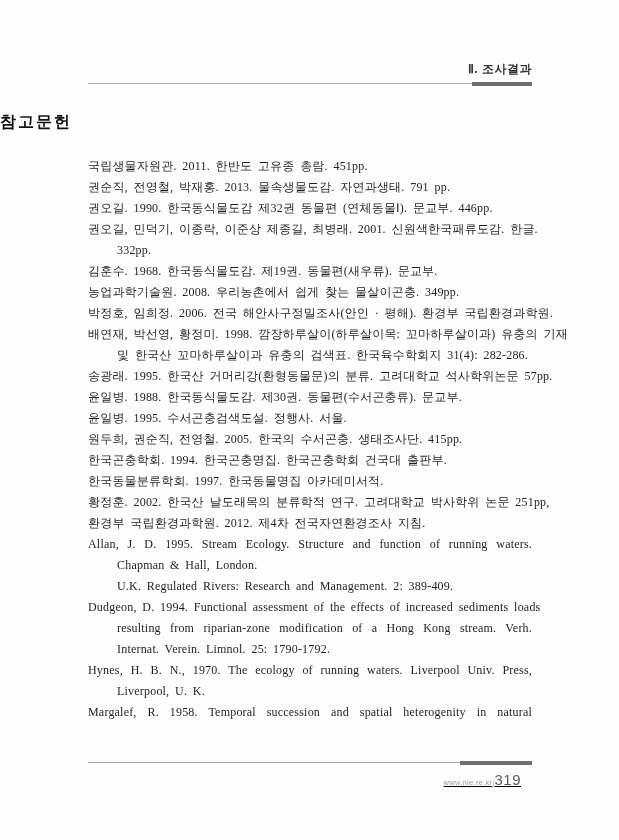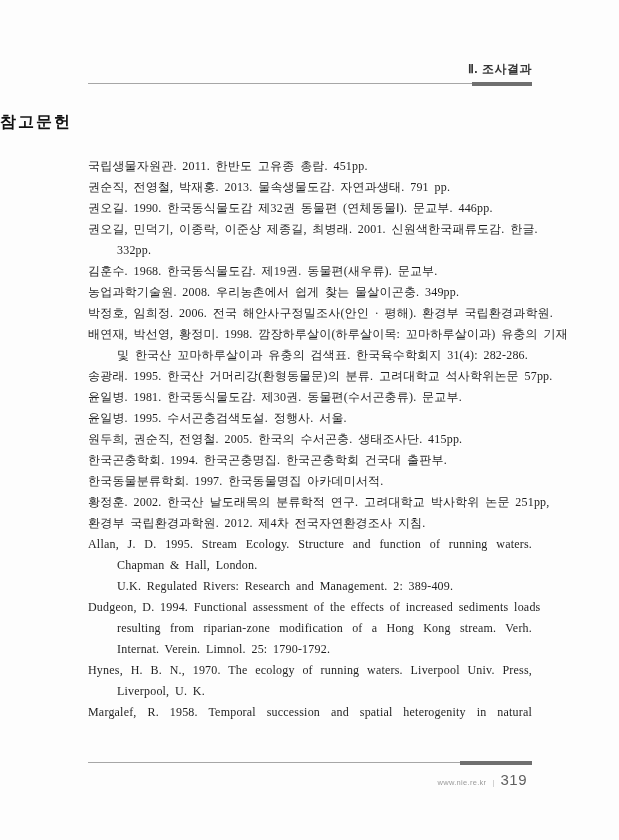--- a/index.html
+++ b/index.html
@@ -70,25 +70,25 @@
     white-space: nowrap;
     text-align: left;
     color: #1f1f1f;
   }
   .ref-line.cont { margin-left: 29px; }
   .ref-line.fill { text-align: justify; text-align-last: justify; }
   
   .footer-text {
     position: absolute;
     top: 771px;
-    right: 92px;
+    right: 98px;
     font-family: "Liberation Sans", sans-serif;
     display: flex;
     align-items: baseline;
-    gap: 6px;
+    text-decoration: underline;
   }
   .footer-site { font-size: 7.5px; color: #9a9a9a; letter-spacing: 0.3px; }
   .footer-sep  { font-size: 8px;   color: #bdbdbd; }
   .footer-page { font-size: 15px;  color: #5f5f5f; letter-spacing: 0.5px; }
 </style>
 </head>
 <body>
 
 <div class="page">
 
@@ -124,21 +124,21 @@
         <div class="ref-line">박정호, 임희정. 2006. 전국 해안사구정밀조사(안인 · 평해). 환경부 국립환경과학원.</div>
       </div>
       <div class="ref">
         <div class="ref-line fill">배연재, 박선영, 황정미. 1998. 깜장하루살이(하루살이목: 꼬마하루살이과) 유충의 기재</div>
         <div class="ref-line cont">및 한국산 꼬마하루살이과 유충의 검색표. 한국육수학회지 31(4): 282-286.</div>
       </div>
       <div class="ref">
         <div class="ref-line">송광래. 1995. 한국산 거머리강(환형동물문)의 분류. 고려대학교 석사학위논문 57pp.</div>
       </div>
       <div class="ref">
-        <div class="ref-line">윤일병. 1981. 한국동식물도감. 제30권. 동물편(수서곤충류). 문교부.</div>
+        <div class="ref-line">윤일병. 1988. 한국동식물도감. 제30권. 동물편(수서곤충류). 문교부.</div>
       </div>
       <div class="ref">
         <div class="ref-line">윤일병. 1995. 수서곤충검색도설. 정행사. 서울.</div>
       </div>
       <div class="ref">
         <div class="ref-line">원두희, 권순직, 전영철. 2005. 한국의 수서곤충. 생태조사단. 415pp.</div>
       </div>
       <div class="ref">
         <div class="ref-line">한국곤충학회. 1994. 한국곤충명집. 한국곤충학회 건국대 출판부.</div>
       </div>

